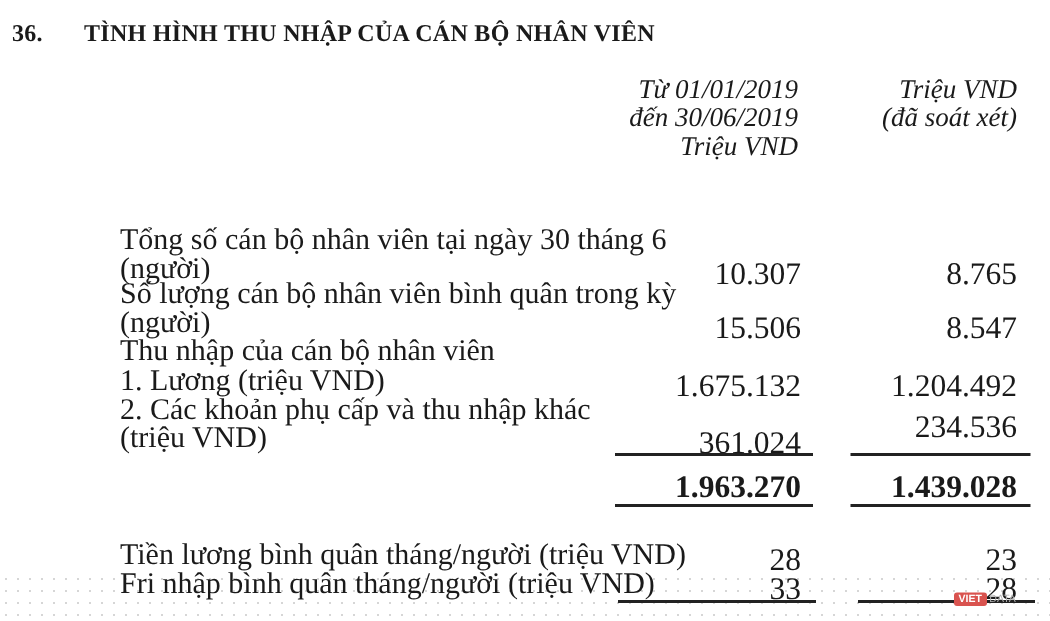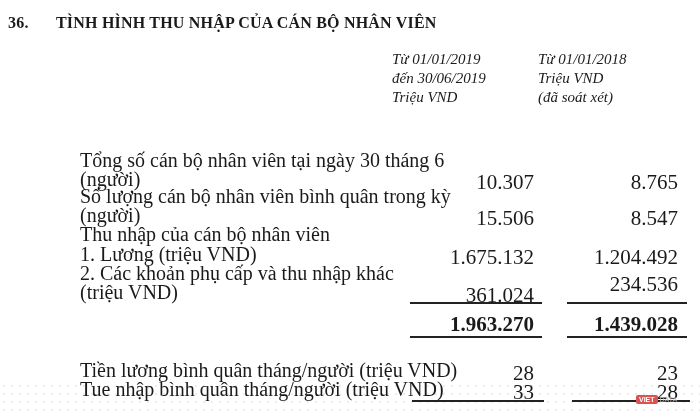--- a/index.html
+++ b/index.html
@@ -2,21 +2,21 @@
 <html><head>
 <meta charset="utf-8">
 <style>
   html, body { margin:0; padding:0; }
   body {
     width:700px; height:414px; background:#ffffff; position:relative; overflow:hidden;
     font-family:"Liberation Serif", "DejaVu Serif", serif; color:#1a1a1a;
   }
   .abs { position:absolute; white-space:nowrap; }
   .title { font-weight:bold; font-size:16px; letter-spacing:0.2px; }
-  .hdr { font-style:italic; font-size:15px; line-height:19px; }
+  .hdr { font-style:italic; font-size:18px; text-align:right; line-height:19px; }
   .lbl { font-size:20px; line-height:19px; }
   .num { font-size:21px; text-align:right; width:140px; }
   .bold { font-weight:bold; }
   .rule { position:absolute; height:1.6px; background:#222; }
   .dots {
     position:absolute; left:0; top:382px; width:700px; height:32px;
     background-image: radial-gradient(#d6d6d6 0.6px, transparent 0.8px);
     background-size:8px 8px;
   }
   .wm { position:absolute; left:636px; top:393px; height:12px; display:flex; align-items:center; font-family:"Liberation Sans", sans-serif; }
@@ -30,21 +30,20 @@
 
 <div class="abs title" style="left:8px; top:14px;">36.</div>
 <div class="abs title" style="left:56px; top:14px;">TÌNH HÌNH THU NHẬP CỦA CÁN BỘ NHÂN VIÊN</div>
 
 <div class="abs hdr" style="left:392px; top:50px; width:140px;">
   <div>Từ 01/01/2019</div>
   <div>đến 30/06/2019</div>
   <div>Triệu VND</div>
 </div>
 <div class="abs hdr" style="left:538px; top:50px; width:140px;">
-  <div>Từ 01/01/2018</div>
   <div>Triệu VND</div>
   <div>(đã soát xét)</div>
 </div>
 
 <div class="abs lbl" style="left:80px; top:151px;">
   <div>Tổng số cán bộ nhân viên tại ngày 30 tháng 6</div>
   <div>(người)</div>
 </div>
 <div class="abs num" style="left:394px; top:170px;">10.307</div>
 <div class="abs num" style="left:538px; top:170px;">8.765</div>
@@ -75,21 +74,21 @@
 <div class="abs num bold" style="left:394px; top:312px;">1.963.270</div>
 <div class="abs num bold" style="left:538px; top:312px;">1.439.028</div>
 
 <div class="rule" style="left:410px; top:336px; width:132px;"></div>
 <div class="rule" style="left:567px; top:336px; width:120px;"></div>
 
 <div class="abs lbl" style="left:80px; top:361px;">Tiền lương bình quân tháng/người (triệu VND)</div>
 <div class="abs num" style="left:394px; top:361px;">28</div>
 <div class="abs num" style="left:538px; top:361px;">23</div>
 
-<div class="abs lbl" style="left:80px; top:380px;">Tue nhập bình quân tháng/người (triệu VND)</div>
+<div class="abs lbl" style="left:80px; top:380px;">Fri nhập bình quân tháng/người (triệu VND)</div>
 <div class="abs num" style="left:394px; top:380px;">33</div>
 <div class="abs num" style="left:538px; top:380px;">28</div>
 
 <div class="rule" style="left:412px; top:400px; width:132px;"></div>
 <div class="rule" style="left:572px; top:400px; width:118px;"></div>
 
 <div class="wm">
   <span class="red">VIET</span>
   <span class="grey">DATA</span>
 </div>

